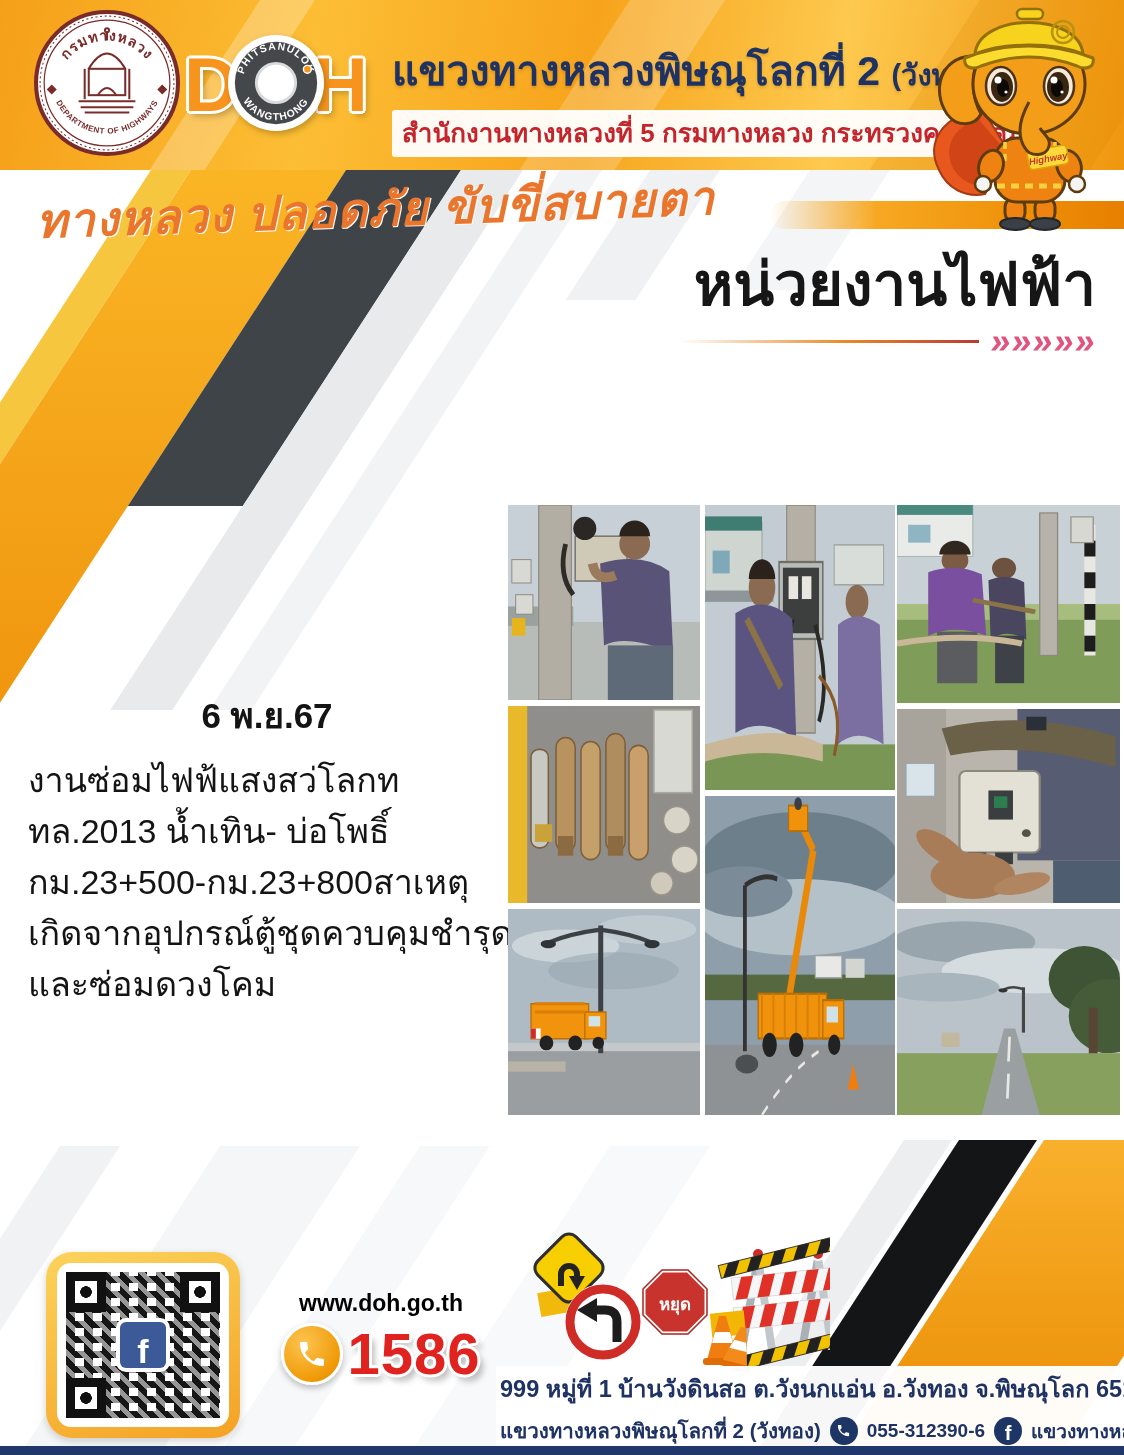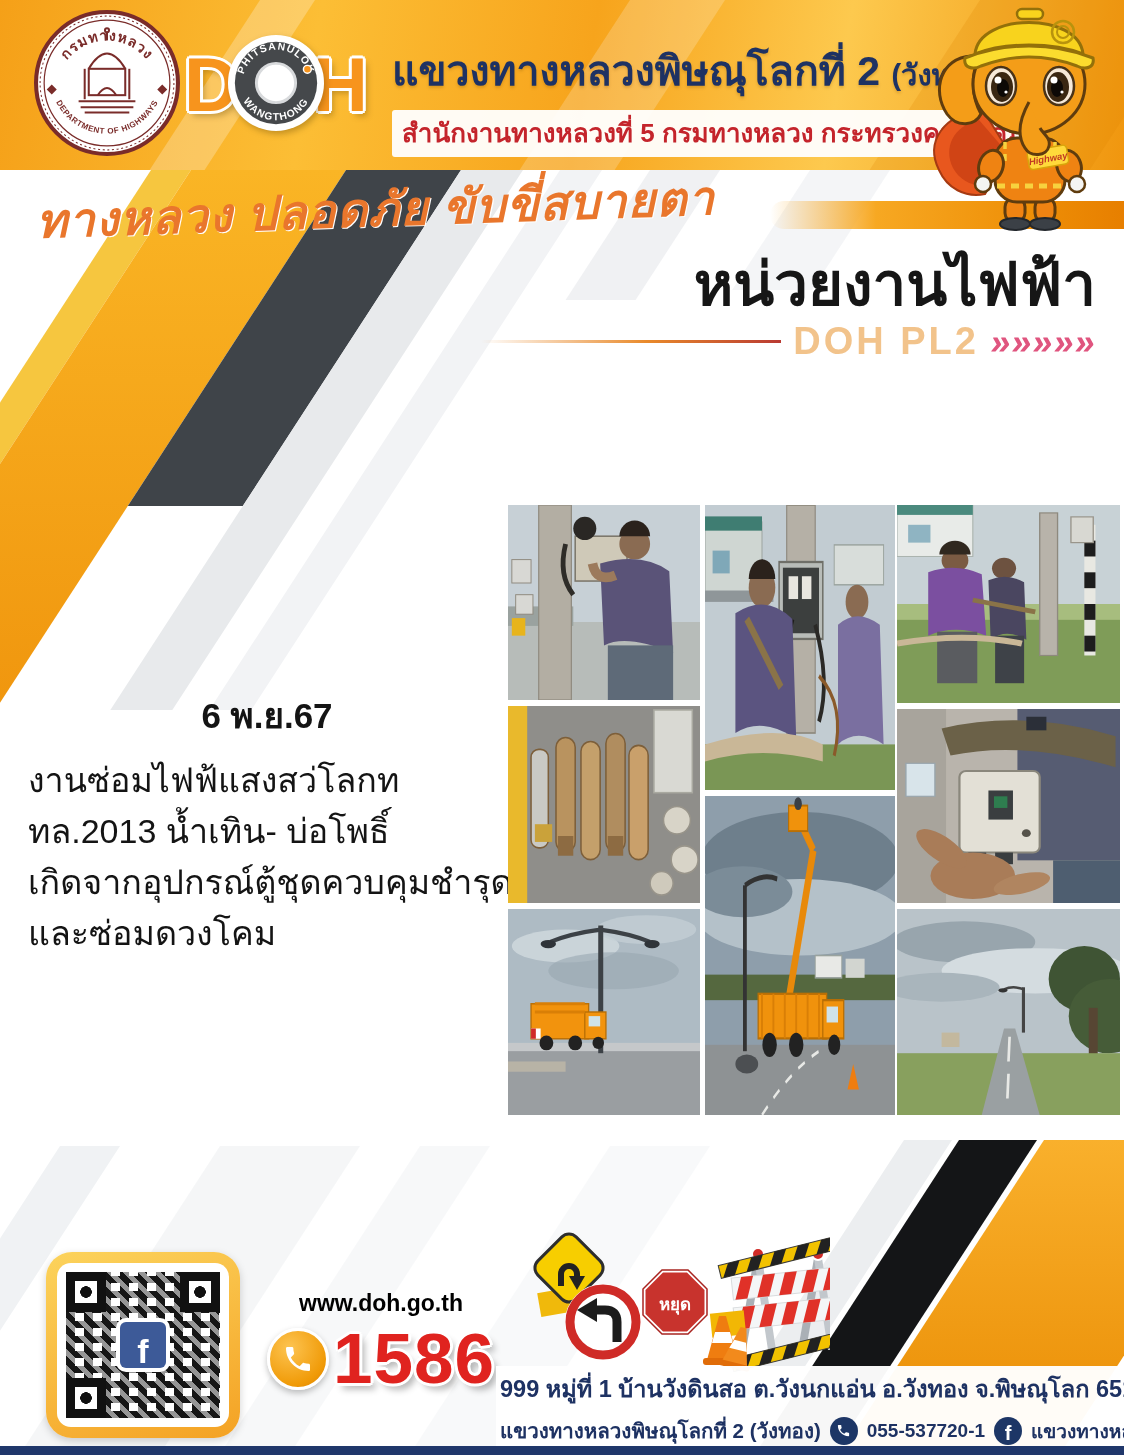--- a/index.html
+++ b/index.html
@@ -66,21 +66,21 @@
   .fb-badge{position:absolute;left:50%;top:50%;width:46px;height:46px;margin:-23px 0 0 -23px;
      background:#3d5a98;border-radius:6px;box-shadow:0 0 0 4px #fff;display:flex;align-items:flex-end;justify-content:center;}
   .fb-badge span{color:#fff;font-size:34px;font-weight:800;line-height:1;}
   .hotline{position:absolute;left:248px;top:1288px;width:266px;text-align:center;z-index:2;}
   .hot-label{font-size:26px;font-weight:800;color:#1e3263;}
   .hot-site{font-size:23px;font-weight:800;color:#000000;margin-top:2px;}
   .hot-row{margin-top:6px;display:flex;align-items:center;justify-content:center;gap:4px;}
   .phone-circle{width:62px;height:62px;border-radius:50%;border:3px solid #fff;box-sizing:border-box;
      background:radial-gradient(circle at 35% 30%,#fdc451,#f09a07 70%,#d87f00);
      display:flex;align-items:center;justify-content:center;box-shadow:0 3px 6px rgba(0,0,0,.25);}
-  .hot-number{font-size:71px;font-weight:900;color:#e0231f;letter-spacing:1px;line-height:1;
+  .hot-number{font-size:58px;font-weight:900;color:#e0231f;letter-spacing:1px;line-height:1;
      text-shadow:3px 0 #fff,-3px 0 #fff,0 3px #fff,0 -3px #fff,2px 2px #fff,-2px -2px #fff,2px -2px #fff,-2px 2px #fff,5px 6px 7px rgba(0,0,0,.3);}
   .signs{position:absolute;left:525px;top:1228px;z-index:2;}
   .address{position:absolute;left:496px;top:1366px;width:628px;background:rgba(255,255,255,.97);
      padding:4px 0 10px 4px;box-sizing:border-box;z-index:3;}
   .addr1{font-size:23.5px;font-weight:800;color:#1e3263;white-space:nowrap;}
   .addr-row{margin-top:7px;display:flex;align-items:center;gap:9px;white-space:nowrap;}
   .addr-office{font-size:20.5px;font-weight:800;color:#1e3263;}
   .mini-circle{width:28px;height:28px;border-radius:50%;background:#1d3666;display:flex;align-items:center;justify-content:center;flex:0 0 auto;}
   .mini-circle.fb span{color:#fff;font-size:20px;font-weight:800;line-height:1;margin-bottom:-4px;}
   .addr-num,.addr-fb{font-size:19px;font-weight:800;color:#1e3263;}
@@ -212,29 +212,29 @@
         <circle cx="150" cy="30" r="11" fill="none" stroke="#b8930d" stroke-width="2.5"></circle>
         <circle cx="150" cy="30" r="6" fill="none" stroke="#b8930d" stroke-width="2"></circle>
       </g>
     </svg>
   </div>
 
   <div class="section-block">
     <div class="sec-title">หน่วยงานไฟฟ้า</div>
     <div class="sec-row">
       <div class="divider"></div>
-      <span class="sec-sub">DOH PL2</span>
       <span class="sec-chev">»»»»»</span>
     </div>
   </div>
 
   <div class="report">
     <div class="rdate">6 พ.ย.67</div>
     <div class="rline">งานซ่อมไฟฟ้แสงสว่โลกท</div>
     <div class="rline">ทล.2013 น้ำเทิน- บ่อโพธิ์</div>
+    <div class="rline">กม.23+500-กม.23+800สาเหตุ</div>
     <div class="rline">เกิดจากอุปกรณ์ตู้ชุดควบคุมชำรุด</div>
     <div class="rline">และซ่อมดวงโคม</div>
   </div>
 
   <div class="collage">
 
     <div class="ph" style="left:0;top:0;width:192px;height:195px">
       <svg viewBox="0 0 100 100" preserveAspectRatio="none">
         <rect width="100" height="100" fill="#c7d0d6"></rect>
         <rect y="60" width="100" height="40" fill="#b7bcb9"></rect>
@@ -543,21 +543,21 @@
 
   <div class="address">
     <div class="addr1">999 หมู่ที่ 1 บ้านวังดินสอ ต.วังนกแอ่น อ.วังทอง จ.พิษณุโลก 65130</div>
     <div class="addr-row">
       <span class="addr-office">แขวงทางหลวงพิษณุโลกที่ 2 (วังทอง)</span>
       <span class="mini-circle">
         <svg viewBox="0 0 24 24" width="15" height="15">
             <path fill="#fff" d="M6.62 10.79c1.44 2.83 3.76 5.14 6.59 6.59l2.2-2.21c.27-.27.67-.36 1.02-.24 1.12.37 2.33.57 3.57.57.55 0 1 .45 1 1V20c0 .55-.45 1-1 1-9.39 0-17-7.61-17-17 0-.55.45-1 1-1h3.5c.55 0 1 .45 1 1 0 1.25.2 2.45.57 3.57.11.35.03.74-.25 1.02l-2.2 2.2z"></path>
           </svg>
       </span>
-      <span class="addr-num">055-537720-1</span>
+      <span class="addr-num">055-312390-6</span>
       <span class="mini-circle fb">
           <span>f</span>
         </span>
       <span class="addr-fb">แขวงทางหลวงพิษณุโลกที่ 2 วังทอง</span>
     </div>
   </div>
 
   <div class="bottom-bar"></div>
 </div>
 

